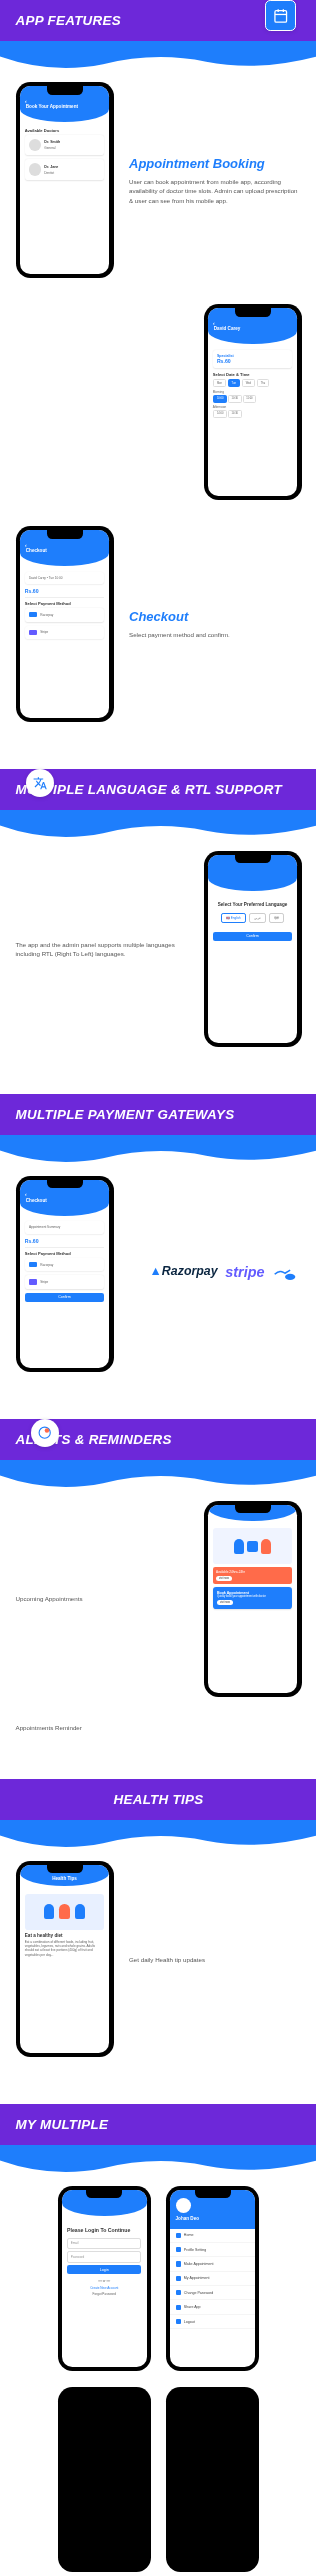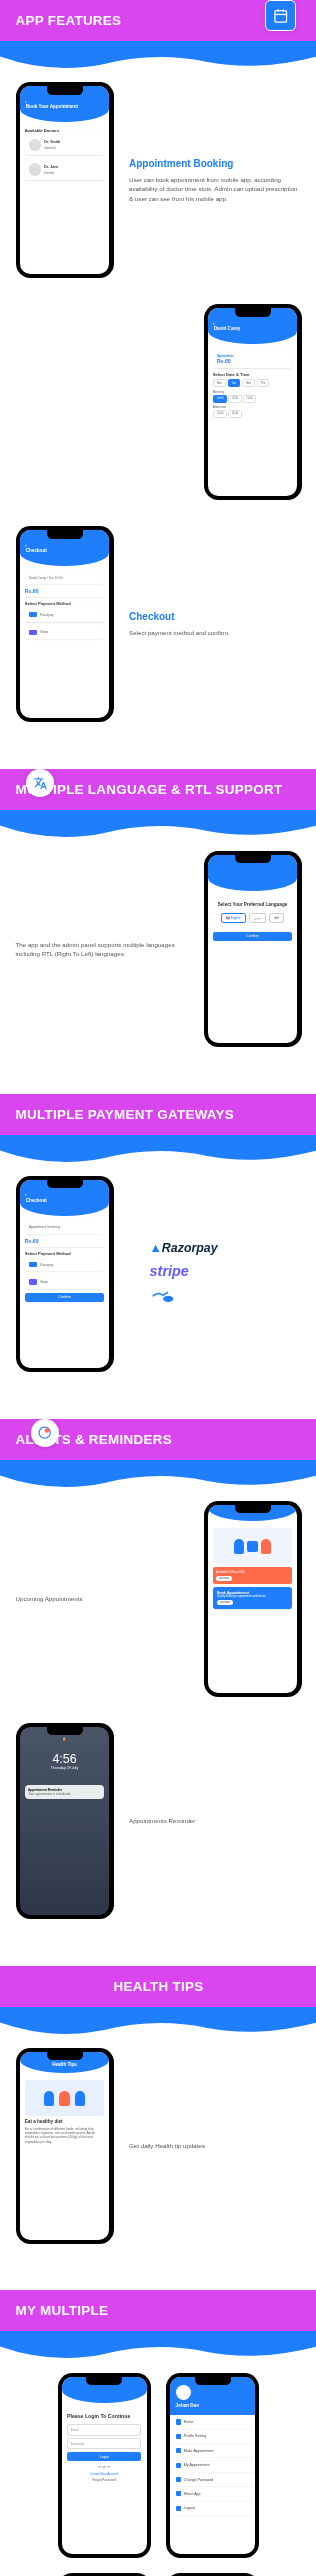--- a/index.html
+++ b/index.html
@@ -1,34 +1,34 @@
 <!DOCTYPE html>
 <html style="font-size:8.2px"><head>
 <meta charset="utf-8">
 <style>
 * { margin: 0; padding: 0; box-sizing: border-box; }
 body { font-family: -apple-system, Arial, sans-serif; background: #fff; width: 317px; }
 
-.section-header { background: #d946ef; color: #fff; font-weight: 700; font-size: 13.4px; padding: 13px 15.5px; letter-spacing: 0.3px; }
+.section-header { background: #6d28d9; color: #fff; font-weight: 700; font-size: 13.4px; padding: 13px 15.5px; font-style: italic; letter-spacing: 0.3px; }
 .wave-wrap { position: relative; background: #fff; }
 .wave { width: 100%; height: 31px; display: block; }
 .content { padding: 10.3px 15.5px 20.6px; background: #fff; }
 
 .phone { width: 98px; height: 196px; background: #000; border-radius: 14.4px; padding: 4.1px; position: relative; flex-shrink: 0; }
 .phone-notch { position: absolute; top: 4.1px; left: 50%; transform: translateX(-50%); width: 36px; height: 8.2px; background: #000; border-radius: 0 0 5.2px 5.2px; z-index: 10; }
 .phone-screen { width: 100%; height: 100%; background: #fff; border-radius: 10.3px; overflow: hidden; position: relative; }
 
 .screen-header { background: #1e7efc; height: 36px; border-radius: 0 0 50% 50% / 0 0 13px 13px; position: relative; }
 .screen-title { color: #fff; font-size: 4.6px; font-weight: 600; position: absolute; bottom: 13px; left: 6.2px; }
 .back-arrow { position: absolute; top: 10.3px; left: 5.2px; color: #fff; font-size: 6.2px; }
 
 .row { display: flex; align-items: center; gap: 15.5px; margin-bottom: 26px; }
 .row-reverse { flex-direction: row-reverse; }
 .text-block { flex: 1; }
-.title { color: #1e7efc; font-weight: 700; font-size: 10px; margin-bottom: 6.2px; }
+.title { color: #1e7efc; font-weight: 700; font-size: 13px; margin-bottom: 6.2px; font-style: italic; }
 .desc { color: #555; font-size: 6.2px; line-height: 1.5; }
 
 .feature-icon { width: 31px; height: 31px; background: #1e7efc; border-radius: 5.2px; display: flex; align-items: center; justify-content: center; border: 1.5px solid #fff; box-shadow: 0 1px 4.1px rgba(0,0,0,0.1); }
 .feature-icon-wrap { position: absolute; top: -67px; right: 20.6px; }
 
 .screen-body { padding: 5.2px; font-size: 3.6px; }
 .card { background: #fff; border-radius: 3.1px; padding: 4.1px; box-shadow: 0 0.5px 1.5px rgba(0,0,0,0.1); margin-bottom: 4.1px; }
 .mini-title { font-size: 4.1px; font-weight: 600; color: #333; margin-bottom: 2.1px; }
 .mini-text { font-size: 3.1px; color: #666; }
 .mini-blue { color: #1e7efc; font-weight: 600; }
@@ -38,21 +38,21 @@
 .btn-outline { border: 0.5px solid #ccc; font-size: 3.1px; padding: 2.1px 4.1px; border-radius: 2.1px; display: inline-block; margin: 1px; color: #666; }
 .btn-outline.active { border-color: #1e7efc; color: #1e7efc; }
 
 .doctor-card { display: flex; gap: 3.1px; align-items: center; }
 .doctor-avatar { width: 12.4px; height: 12.4px; background: #ddd; border-radius: 50%; }
 
 .lang-icon { width: 28px; height: 28px; background: #fff; border-radius: 50%; display: flex; align-items: center; justify-content: center; position: absolute; top: -62px; left: 26px; box-shadow: 0 1px 4.1px rgba(0,0,0,0.15); }
 
 .razorpay { font-size: 12.4px; font-weight: 700; font-style: italic; }
 .stripe { font-size: 14.4px; font-weight: 700; font-style: italic; color: #635bff; }
-.payment-logos { display: flex; flex-direction: column; gap: 7.7px; align-items: flex-start; padding-left: 20.6px; }
+.payment-logos { display: flex; flex-direction: row; gap: 7.7px; align-items: flex-start; padding-left: 20.6px; }
 
 .lock-screen { background: linear-gradient(180deg, #4a5568, #2d3748); color: #fff; height: 100%; padding: 10.3px 5.2px; font-size: 3.6px; }
 .lock-time { font-size: 12.4px; font-weight: 300; text-align: center; margin-top: 10.3px; }
 .lock-date { font-size: 3.6px; text-align: center; margin-bottom: 15.5px; }
 .notification { background: rgba(255,255,255,0.9); color: #000; border-radius: 4.1px; padding: 3.1px; font-size: 3.1px; }
 
 .illustration { height: 36px; background: #f0f4ff; border-radius: 3.1px; margin: 2.6px 0; display: flex; align-items: center; justify-content: center; position: relative; }
 .illus-person { width: 10.3px; height: 15.5px; background: #1e7efc; border-radius: 5.2px 5.2px 2.1px 2.1px; margin: 0 2.6px; }
 .illus-heart { width: 11.3px; height: 11.3px; background: #1e7efc; border-radius: 2.1px; }
 
@@ -307,34 +307,20 @@
           </div>
         </div>
       </div>
     </div>
     <div class="text-block">
         <div class="desc">Upcoming Appointments</div>
       </div>
   </div>
 
   <div class="row">
-    <div class="phone">
-      <div class="phone-notch"></div>
-      <div class="phone-screen">
-        <div class="lock-screen">
-          <div style="text-align:center;">🔒</div>
-          <div class="lock-time">4:56</div>
-          <div class="lock-date">Thursday 29 July</div>
-          <div class="notification">
-            <div style="font-weight:600;">Appointment Reminder</div>
-            <div style="color:#666;">Your appointment is scheduled...</div>
-          </div>
-        </div>
-      </div>
-    </div>
     <div class="text-block">
         <div class="desc">Appointments Reminder</div>
       </div>
   </div>
 </div>
 
 <div class="section-header" style="text-align:center;">HEALTH TIPS</div>
 <svg class="wave" viewBox="0 0 615 60" preserveAspectRatio="none">
     <path d="M0,0 L615,0 L615,30 Q500,60 400,40 Q300,20 200,45 Q100,65 0,30 Z" fill="#1e7efc"></path>
   </svg>

